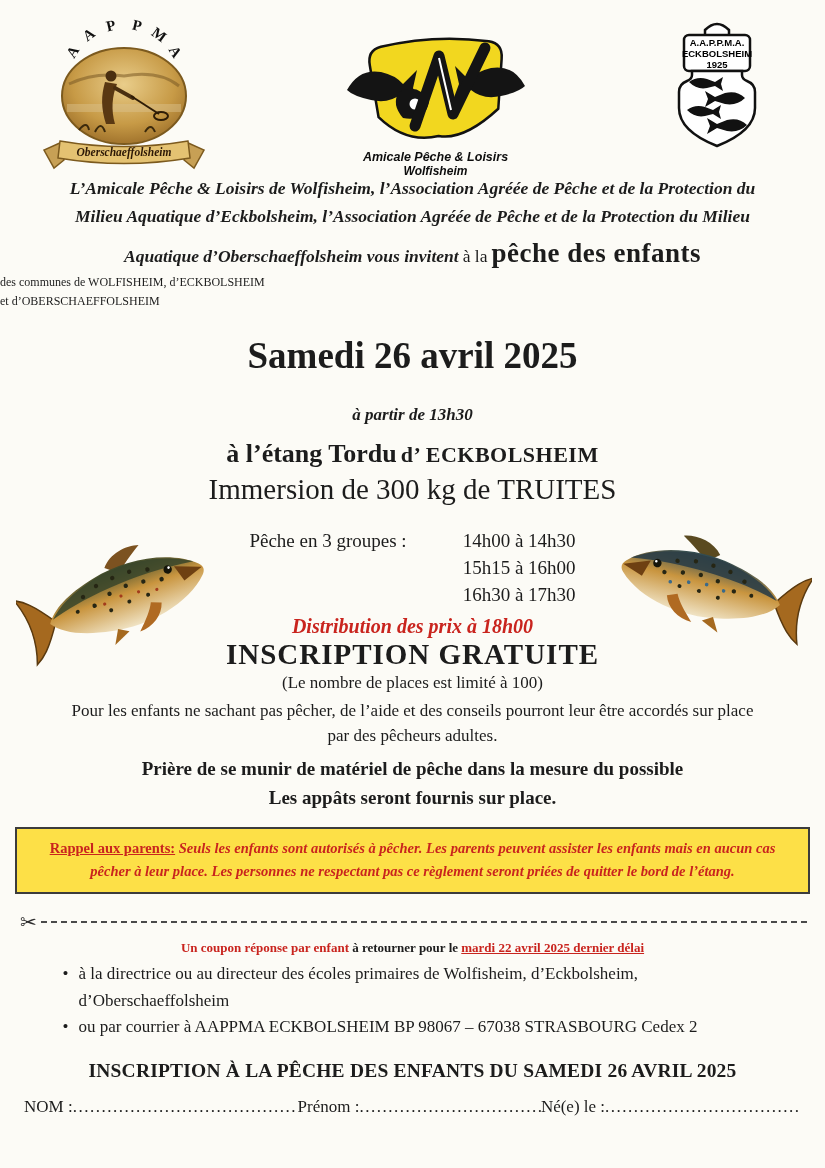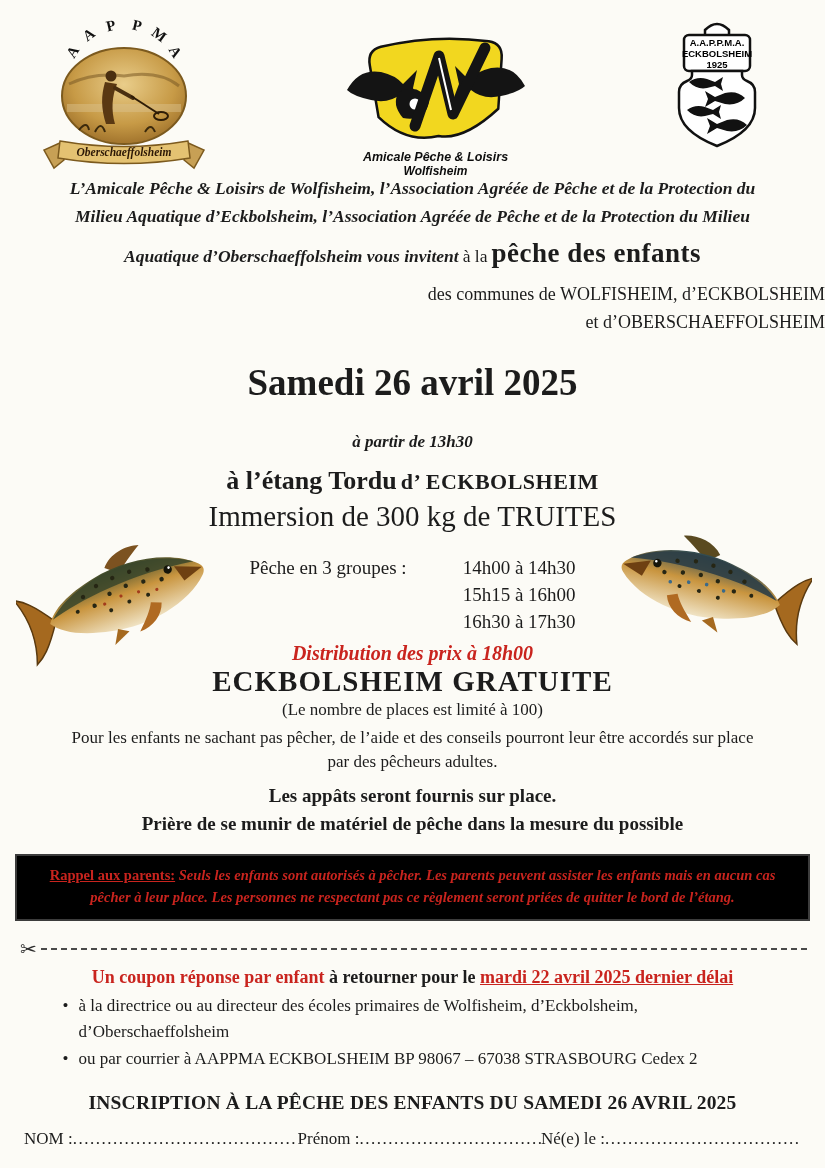--- a/index.html
+++ b/index.html
@@ -16,47 +16,47 @@
   .logo-center .cap1{font-family:"Liberation Sans","DejaVu Sans",sans-serif;font-weight:bold;font-style:italic;font-size:12.5px;line-height:1.15;color:#0d0d0d;}
   .logo-center .cap2{font-family:"Liberation Sans","DejaVu Sans",sans-serif;font-weight:bold;font-style:italic;font-size:12px;color:#0d0d0d;}
   .logo-right{width:112px;margin-top:6px;}
   .crest-txt{font-family:"Liberation Sans","DejaVu Sans",sans-serif;font-weight:bold;}
   
   .intro{margin-top:10px;text-align:center;font-weight:bold;font-style:italic;font-size:17.5px;line-height:1.6;}
   .l3{margin-top:8px;text-align:center;}
   .l3 .bi{font-weight:bold;font-style:italic;font-size:17.5px;}
   .l3 .reg{font-size:17.5px;}
   .l3 .big{font-weight:bold;font-size:27px;letter-spacing:.5px;}
-  .l45{text-align:right;font-size:18px;line-height:1.55;margin-top:12px;}
+  .l45{text-align:left;font-size:12px;line-height:1.55;margin-top:4px;}
   
   .date{margin-top:24px;text-align:center;font-weight:bold;font-size:37px;}
   .time{margin-top:28px;text-align:center;font-weight:bold;font-style:italic;font-size:17px;}
   .loc{margin-top:14px;text-align:center;font-weight:bold;}
   .loc .m{font-size:26px;}
   .loc .c{font-size:22px;letter-spacing:.5px;}
   .age{margin-top:28px;text-align:center;font-size:18px;}
   .immersion{margin-top:4px;text-align:center;font-size:29px;}
   .groups{margin-top:22px;display:flex;justify-content:center;gap:56px;}
   .groups .glabel{font-size:19px;padding-top:2px;}
   .groups .gtimes{font-size:19px;text-align:left;line-height:1.42;}
   .prizes{margin-top:6px;text-align:center;font-weight:bold;font-style:italic;font-size:20px;color:var(--red);}
   .free{margin-top:0;text-align:center;font-weight:bold;font-size:29px;letter-spacing:1px;}
   .places{text-align:center;font-size:17px;margin-top:2px;}
   .help{text-align:center;font-size:17px;line-height:1.45;margin-top:6px;}
   .bring{text-align:center;font-weight:bold;font-size:19px;line-height:1.5;margin-top:7px;}
   
-  .warnbox{margin:15px 15px 0 15px;border:2px solid #3c3c3c;background:#000000;
+  .warnbox{margin:15px 15px 0 15px;border:2px solid #3c3c3c;background:#fde047;
     padding:8px 12px 10px;text-align:center;font-size:14.5px;line-height:1.55;color:var(--red);}
   .warnbox .wl{font-weight:bold;text-decoration:underline;}
   .warnbox .wt{font-weight:bold;font-style:italic;}
   
   .cutline{margin:18px 18px 0 20px;display:flex;align-items:center;}
   .cutline .sc{font-family:"DejaVu Sans",sans-serif;font-size:20px;color:#2c2c2c;margin-right:4px;line-height:1;}
   .cutline .dash{flex:1;border-top:2px dashed #4a4a4a;height:0;}
-  .coupon-head{margin-top:8px;text-align:center;font-weight:bold;font-size:18px;}
+  .coupon-head{margin-top:8px;text-align:center;font-weight:bold;font-size:13px;}
   .coupon-head .r1{color:var(--red);}
   .coupon-head .r2{color:var(--red);text-decoration:underline;}
   .bullets{width:720px;margin:5px auto 0;text-align:left;font-size:17px;line-height:1.55;}
   .bullets .brow{display:flex;}
   .bullets .bdot{width:26px;text-align:center;flex:none;}
   .form-title{margin-top:20px;text-align:center;font-weight:bold;font-size:19.5px;letter-spacing:.2px;}
   .frow{display:flex;margin:15px 24px 0;font-size:17px;white-space:nowrap;text-align:center;}
   .frow .lbl{flex:none;}
   .frow .dots{flex:1 1 auto;min-width:0;overflow:hidden;letter-spacing:1.5px;}
 </style>
@@ -163,29 +163,29 @@
   <div class="groups">
     <div class="glabel">Pêche en 3 groupes :</div>
     <div class="gtimes">
       <div>14h00 à 14h30</div>
       <div>15h15 à 16h00</div>
       <div>16h30 à 17h30</div>
     </div>
   </div>
 
   <div class="prizes">Distribution des prix à 18h00</div>
-  <div class="free">ECKBOLSHEIM GRATUITE</div>
+  <div class="free">INSCRIPTION GRATUITE</div>
   <div class="places">(Le nombre de places est limité à 100)</div>
   <div class="help">
     <div>Pour les enfants ne sachant pas pêcher, de l’aide et des conseils pourront leur être accordés sur place</div>
     <div>par des pêcheurs adultes.</div>
   </div>
   <div class="bring">
+    <div>Prière de se munir de matériel de pêche dans la mesure du possible</div>
     <div>Les appâts seront fournis sur place.</div>
-    <div>Prière de se munir de matériel de pêche dans la mesure du possible</div>
   </div>
 
   <div class="warnbox">
     <span class="wl">Rappel aux parents:</span>
     <span class="wt">Seuls  les enfants sont autorisés à pêcher. Les parents peuvent assister les enfants mais en aucun cas pêcher à leur place. Les personnes ne respectant pas ce règlement seront priées de quitter le bord de l’étang.</span>
   </div>
 
   <div class="cutline">
     <span class="sc">✂</span>
     <span class="dash"></span>

